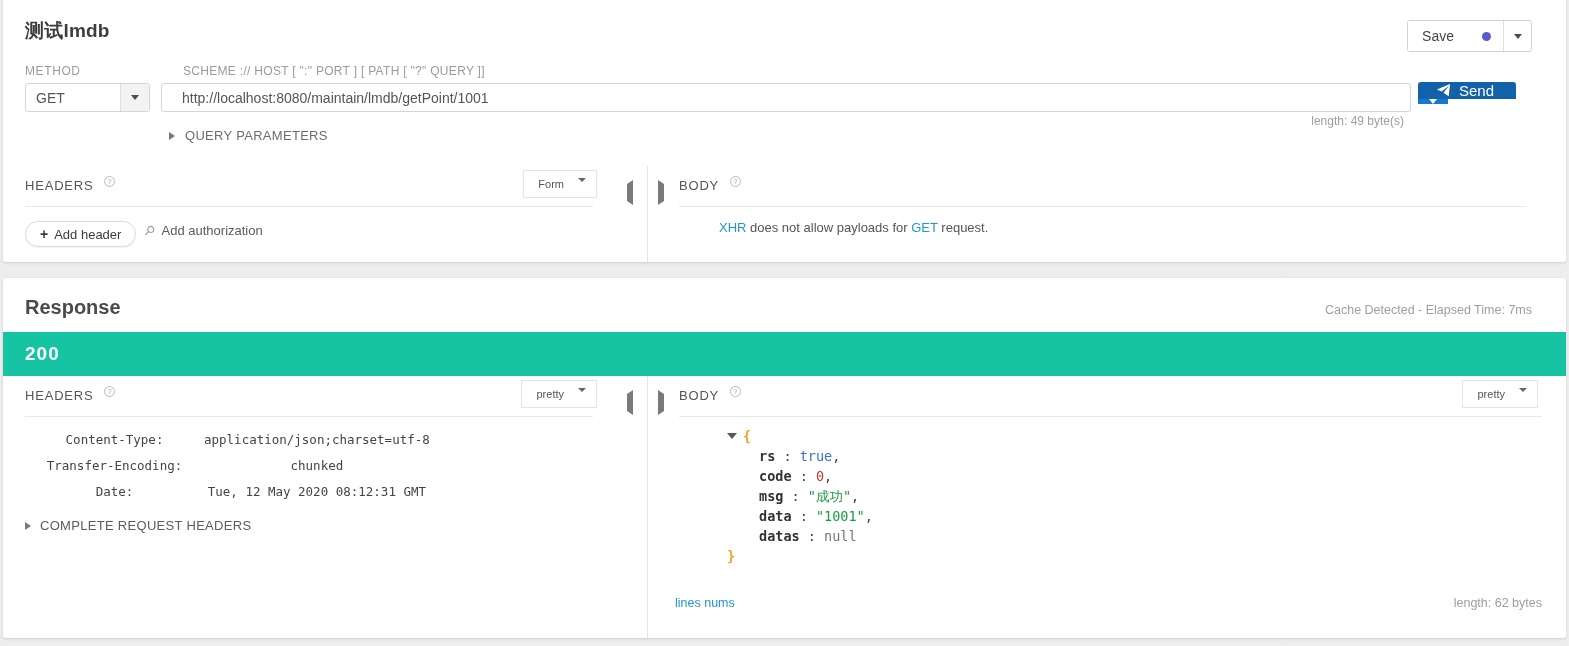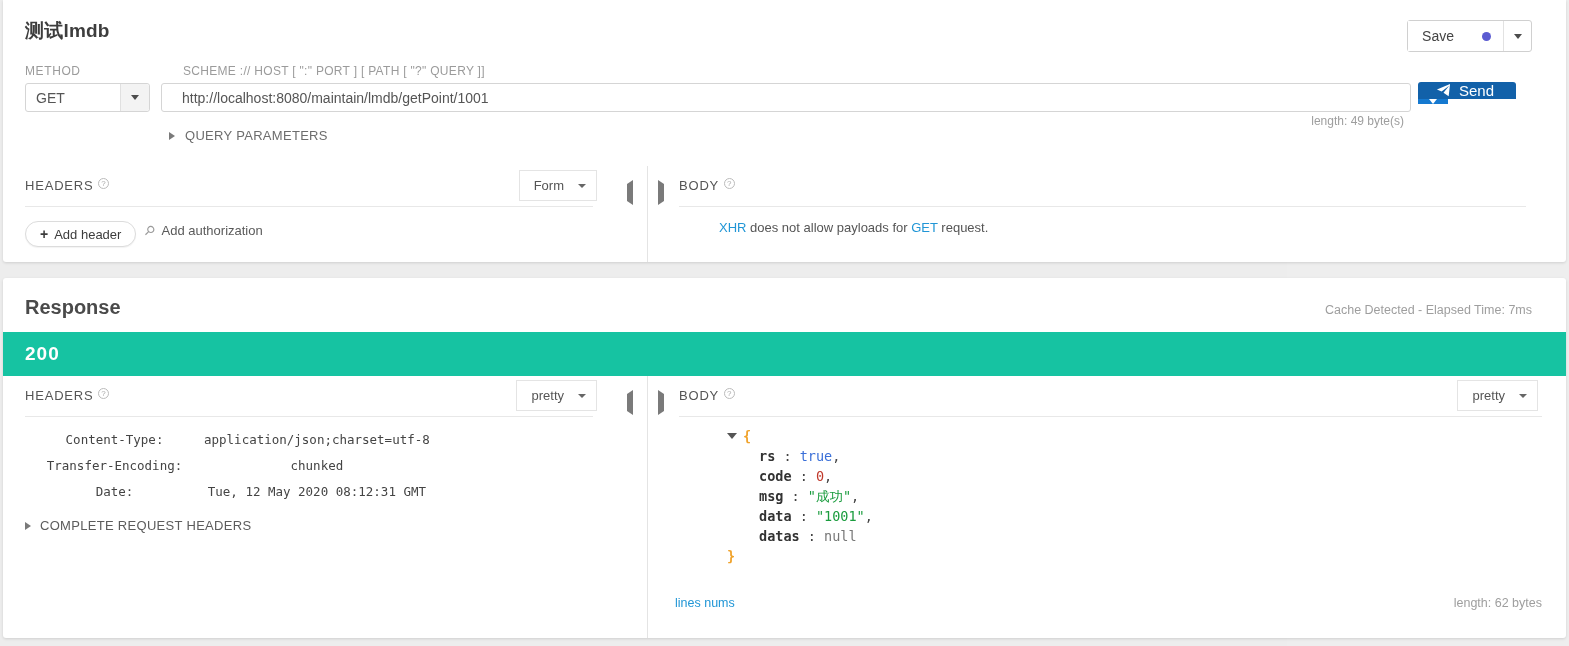--- a/index.html
+++ b/index.html
@@ -114,33 +114,33 @@
 
   
   .cols { position:absolute; left:0; top:166px; width:100%; height:96px; display:flex; }
   .col-left { width: 612px; position: relative; }
   .col-arrows { width: 62px; position: relative; }
   .col-right { flex:1; position:relative; border-left: 1px solid #e4e4e4; }
 
   .sec-head {
     position:absolute; left:22px; top:12px;
     font-size:13px; color:#555; letter-spacing:.8px;
-    display:flex; align-items:flex-end; gap:5px;
+    display:flex; align-items:center; gap:11px;
   }
   .qmark {
     display:inline-block; width:11px; height:11px; border-radius:50%;
     border:1px solid #bbb; color:#aaa; font-size:8px; line-height:10px;
     text-align:center; position:relative; top:-4px;
   }
   .sec-rule { position:absolute; left:22px; right:22px; top:40px; height:1px; background:#e8e8e8;}
   .form-select {
     position:absolute; right: 18px; top: 4px;
     border: 1px solid #e4e4e4; background: #fff;
-    padding: 7px 10px 7px 14px; font-size: 13px; color: #555;
-    display:flex; align-items:center; gap:14px; cursor:pointer;
+    padding: 7px 10px 7px 14px; font-size: 11px; color: #555;
+    display:flex; align-items:flex-start; gap:14px; cursor:pointer;
   }
   .tiny-caret {
     width: 0; height: 0; border-left: 4px solid transparent;
     border-right: 4px solid transparent; border-top: 4.5px solid #666;
   }
   .arrow-btn {
     position:absolute; top:18px; cursor:pointer;
   }
   .arrow-left-pos { left: 12px; }
   .arrow-right-pos { left: 43px; }

